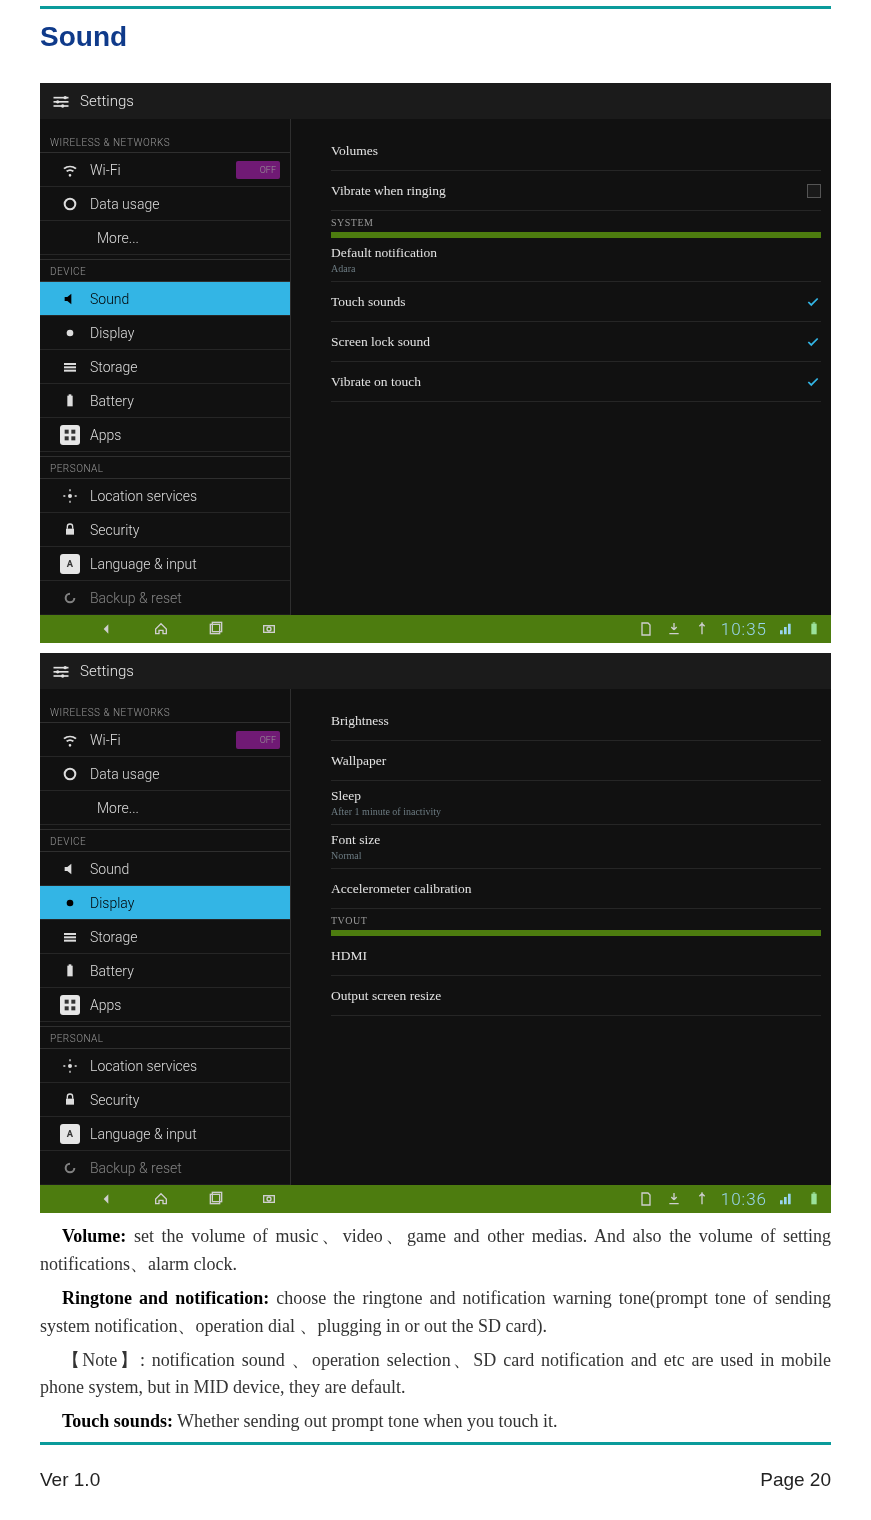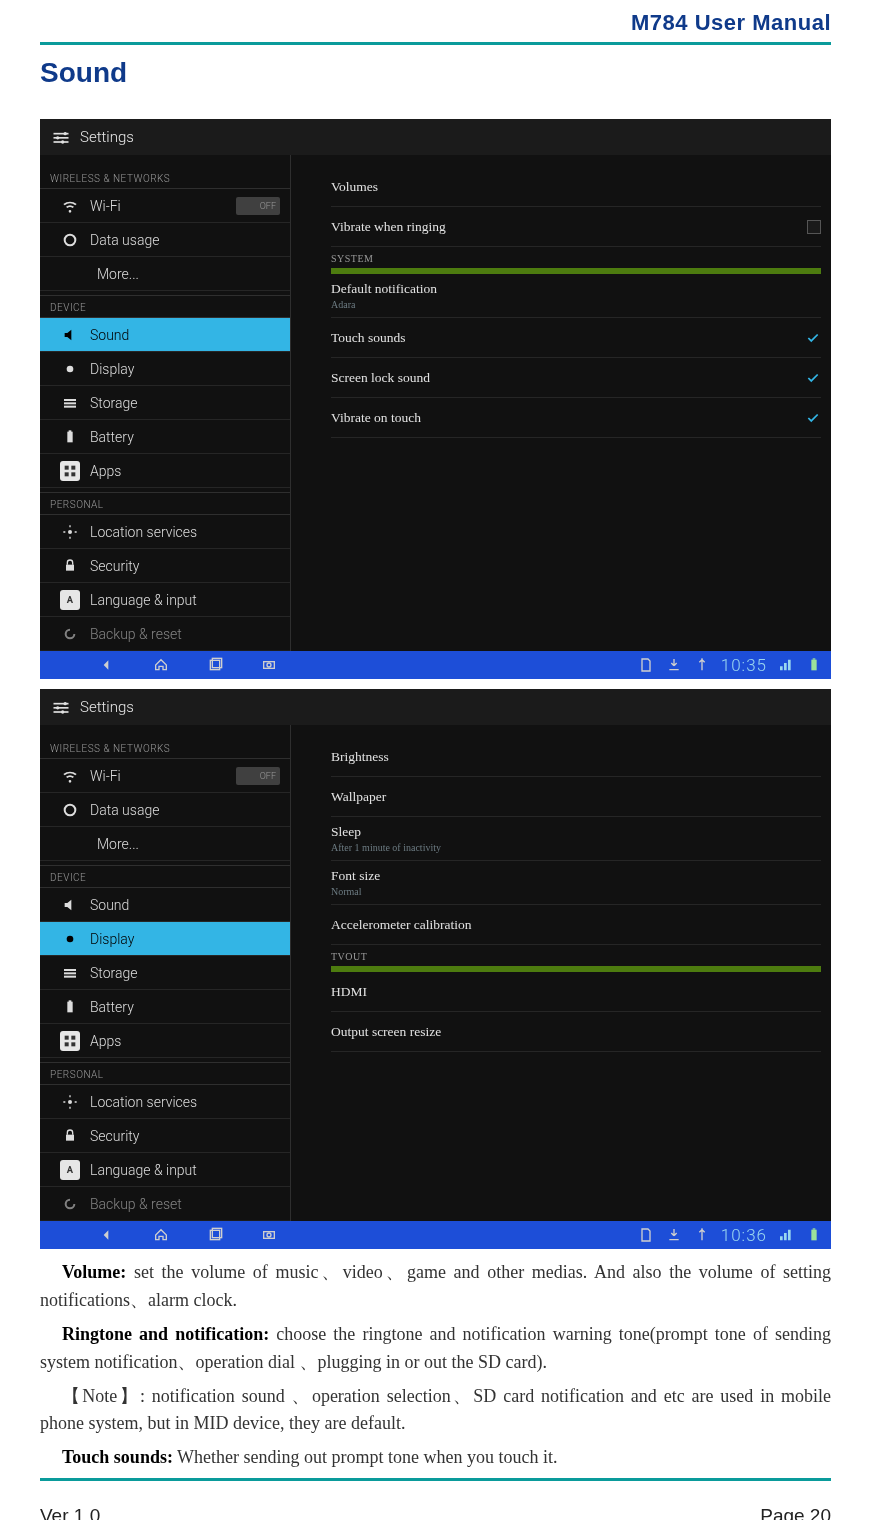--- a/index.html
+++ b/index.html
@@ -101,21 +101,21 @@
     display: inline-flex; align-items: center; justify-content: center;
   }
   .sb-ic svg { width: 16px; height: 16px; fill: #ddd; }
   .sb-ic.box {
     background: #e6e6e6; border-radius: 3px;
   }
   .sb-ic.box svg { fill: #333; }
   .sb-switch {
     margin-left: auto;
     width: 44px; height: 18px;
-    background: #404040; border-radius: 2px;
+    background: #701a75; border-radius: 2px;
     position: relative;
     color: #999; font-size: 9px; line-height: 18px;
     text-align: right; padding-right: 4px;
   }
   .content {
     flex: 1;
     border-left: 1px solid #2f2f2f;
     padding-top: 12px;
     padding-left: 40px;
     padding-right: 10px;
@@ -146,21 +146,21 @@
   .c-check svg { width: 16px; height: 14px; stroke: var(--holo-blue); stroke-width: 3; fill: none; }
   .c-box {
     margin-left: auto;
     width: 14px; height: 14px;
     border: 1px solid #555;
     background: #1a1a1a;
   }
   
   .navbar {
     height: 28px;
-    background: #1d4ed8;
+    background: #4d7c0f;
     display: flex; align-items: center;
     padding: 0 8px;
     color: #e0e0e0;
     font-size: 18px;
   }
   .nav-left { display: flex; gap: 36px; align-items: center; padding-left: 50px; }
   .nav-right { margin-left: auto; display: flex; align-items: center; gap: 10px; }
   .nav-ic { width: 18px; height: 18px; display: inline-flex; align-items: center; justify-content: center; }
   .nav-ic svg { width: 16px; height: 16px; fill: #cfcfcf; }
   .clock { font-size: 17px; color: #9ad6ef; letter-spacing: 1px; }
@@ -176,23 +176,20 @@
     font-size: 19px;
     padding-top: 18px;
     color: #222;
   }
 </style>
 </head>
 <body>
 
 <div class="page">
 
-  <div class="doc-header">
-    <div class="doc-header-title">M784  User  Manual</div>
-  </div>
   <div class="doc-hr"></div>
 
   <div class="section-title">Sound</div>
 
   <div class="android">
     <div class="abar">
       <span class="abar-icon">
         <svg viewBox="0 0 24 24">
             <rect x="3" y="7" width="18" height="2"></rect>
             <rect x="3" y="12" width="18" height="2"></rect>

